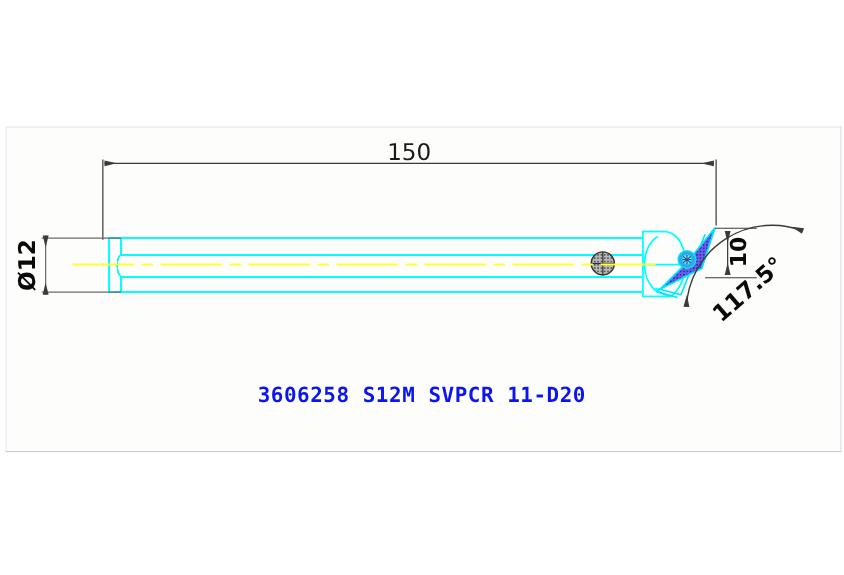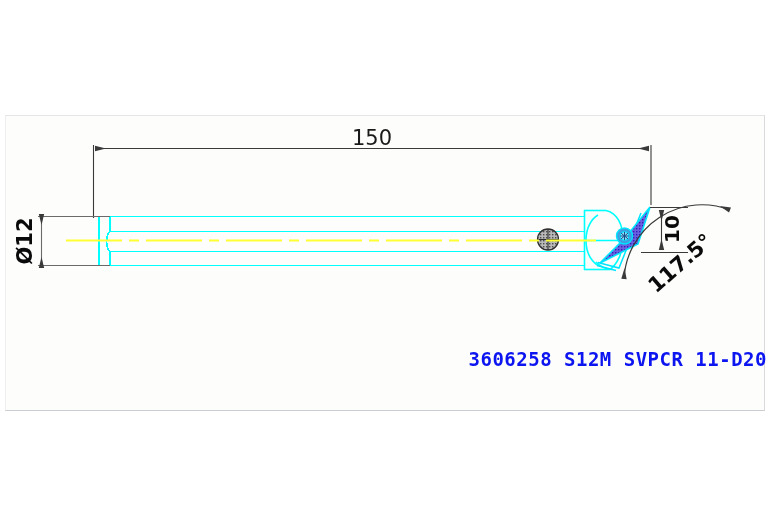--- a/index.html
+++ b/index.html
@@ -34,21 +34,21 @@
     top: 0;
     width: 767px;
     height: 523px;
     pointer-events: none;
   }
   .part-title {
     position: absolute;
     left: 0;
     top: 348px;
     width: 767px;
-    text-align: right;
+    text-align: center;
     color: #0c14f0;
     font-family: "DejaVu Sans Mono", monospace;
     font-weight: bold;
     font-size: 19px;
     letter-spacing: 0.5px;
     white-space: pre;
   }
 </style>
 </head>
 <body>

